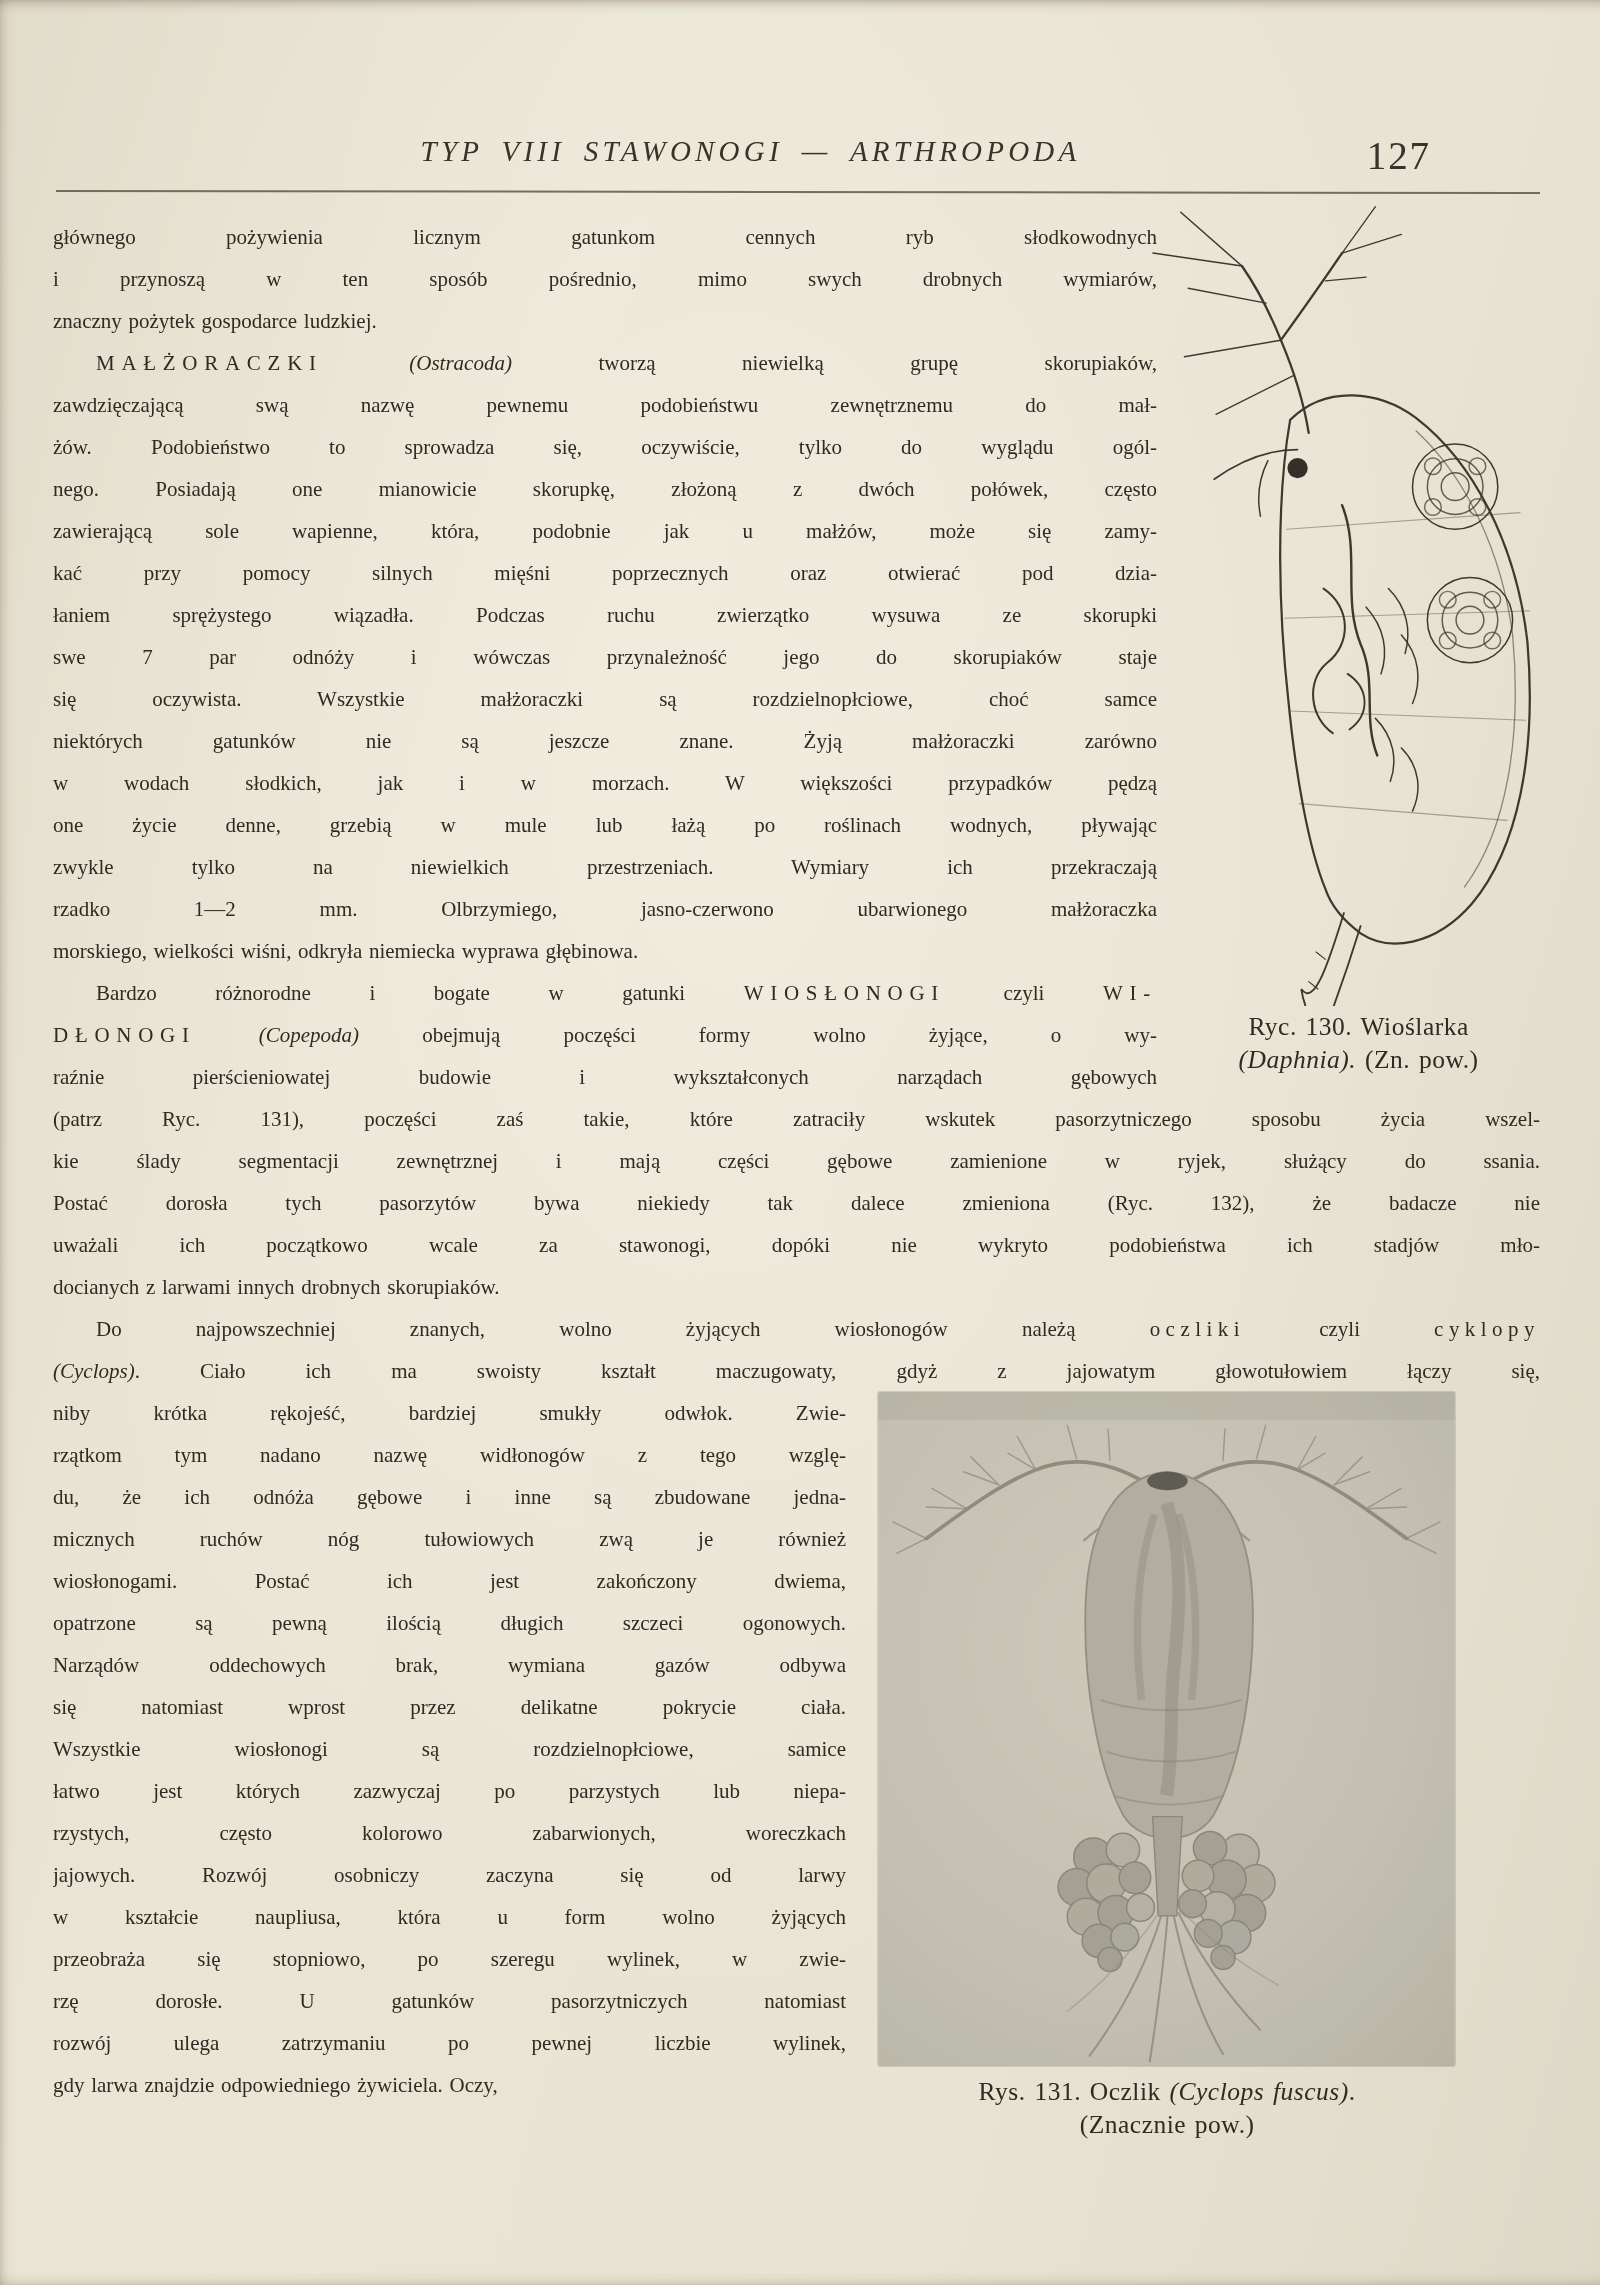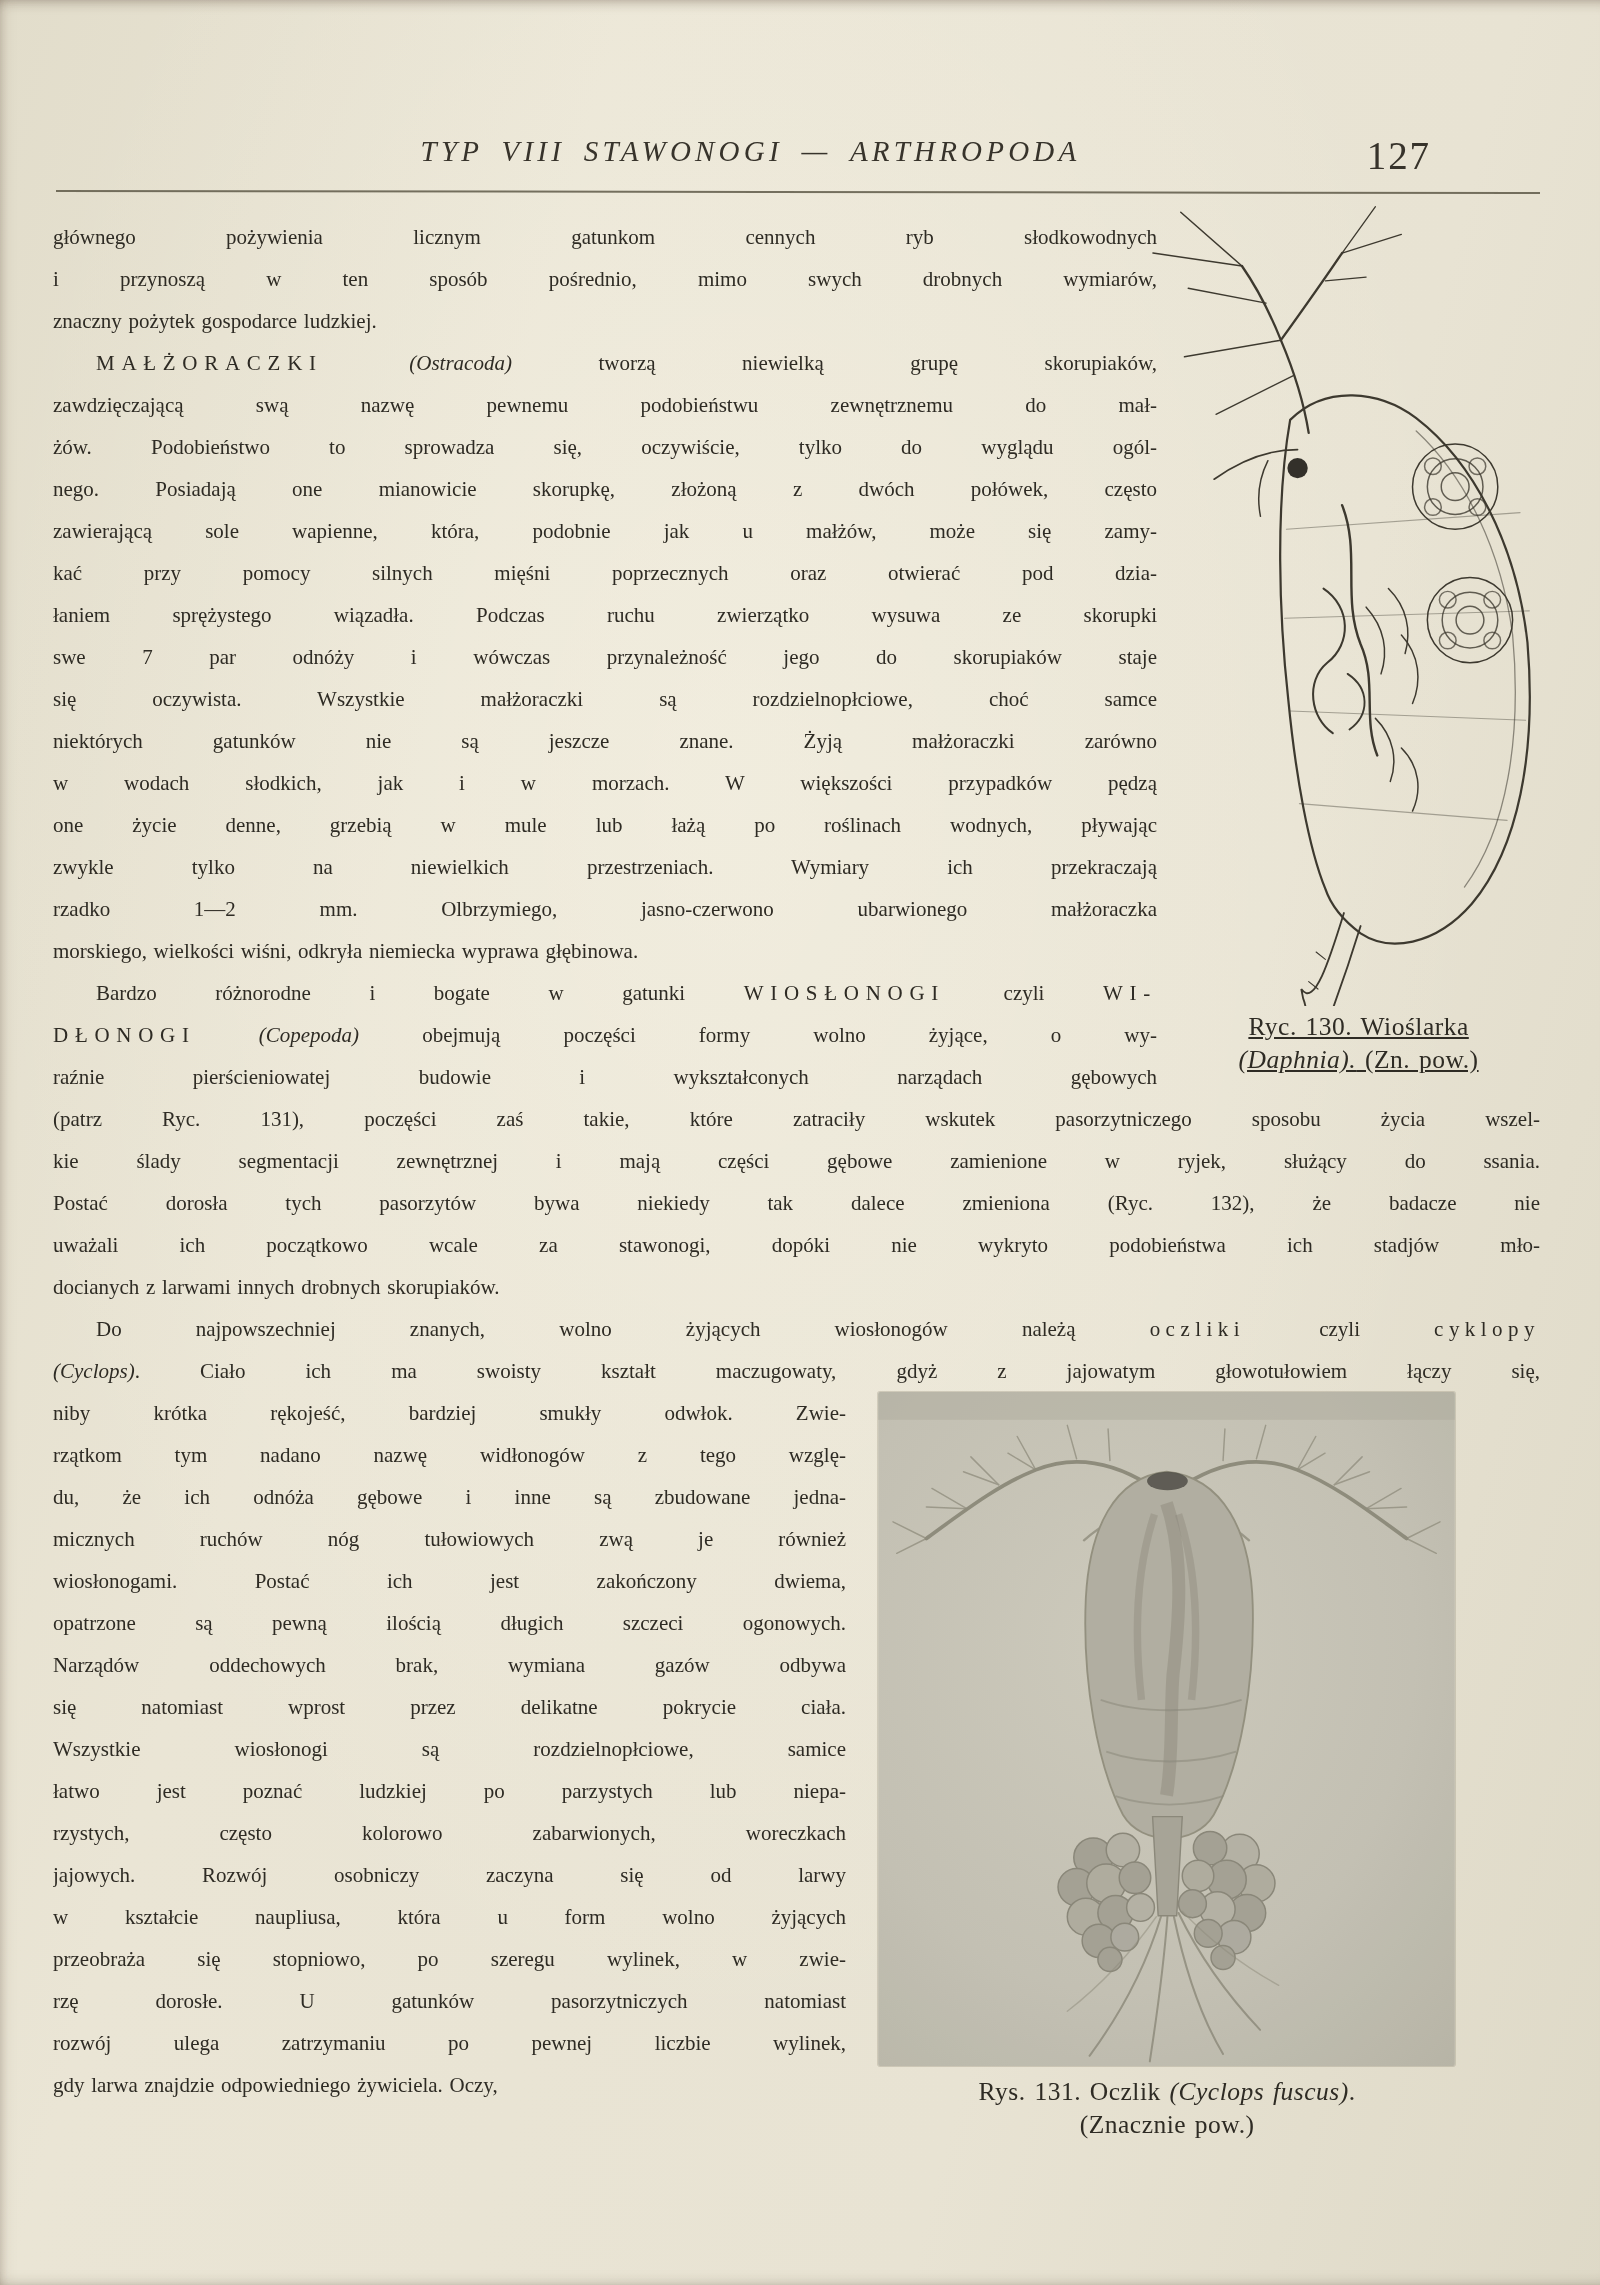--- a/index.html
+++ b/index.html
@@ -39,21 +39,21 @@
     line-height:42px;height:42px;overflow:hidden;
     font-size:21px;text-align:justify;word-spacing:1.4px;
   }
   .tl.j::after{content:"";display:inline-block;width:100%;height:0;}
   .tl.ind{text-indent:43px;}
   .c-i{font-style:italic;}
   .c-sp{letter-spacing:.32em;}
   .c-sp2{letter-spacing:.26em;}
 
   
-  .fig-daphnia{position:absolute;top:-16.7px;right:-5.6px;width:419px;height:886px;text-decoration:underline;}
+  .fig-daphnia{position:absolute;top:-16.7px;right:-5.6px;width:419px;height:886px;}
   .fig-daphnia svg{display:block;}
   .figcap{margin-top:5.6px;}
   .figcap .tl{
     height:auto;overflow:visible;text-align:center;
     font-size:25.5px;line-height:33px;letter-spacing:0.5px;word-spacing:1.9px;
   }
   .cap-daphnia{width:334px;margin:3.7px auto 0 65px;}
 
   .fig-cyclops{position:absolute;top:0px;right:0;width:694px;}
   .photo{
@@ -280,21 +280,21 @@
       <div>
           <div class="tl j"><span>niby krótka rękojeść, bardziej smukły odwłok. Zwie-</span></div>
           <div class="tl j"><span>rzątkom tym nadano nazwę widłonogów z tego wzglę-</span></div>
           <div class="tl j"><span>du, że ich odnóża gębowe i inne są zbudowane jedna-</span></div>
           <div class="tl j"><span>micznych ruchów nóg tułowiowych zwą je również</span></div>
           <div class="tl j"><span>wiosłonogami. Postać ich jest zakończony dwiema,</span></div>
           <div class="tl j"><span>opatrzone są pewną ilością długich szczeci ogonowych.</span></div>
           <div class="tl j"><span>Narządów oddechowych brak, wymiana gazów odbywa</span></div>
           <div class="tl j"><span>się natomiast wprost przez delikatne pokrycie ciała.</span></div>
           <div class="tl j"><span>Wszystkie wiosłonogi są rozdzielnopłciowe, samice</span></div>
-          <div class="tl j"><span>łatwo jest poznać ludzkiej po parzystych lub niepa-</span></div>
+          <div class="tl j"><span>łatwo jest których zazwyczaj po parzystych lub niepa-</span></div>
           <div class="tl j"><span>rzystych, często kolorowo zabarwionych, woreczkach</span></div>
           <div class="tl j"><span>jajowych. Rozwój osobniczy zaczyna się od larwy</span></div>
           <div class="tl j"><span>w kształcie naupliusa, która u form wolno żyjących</span></div>
           <div class="tl j"><span>przeobraża się stopniowo, po szeregu wylinek, w zwie-</span></div>
           <div class="tl j"><span>rzę dorosłe. U gatunków pasorzytniczych natomiast</span></div>
           <div class="tl j"><span>rozwój ulega zatrzymaniu po pewnej liczbie wylinek,</span></div>
           <div class="tl"><span>gdy larwa znajdzie odpowiedniego żywiciela. Oczy,</span></div>
         </div>
     </section>
 

